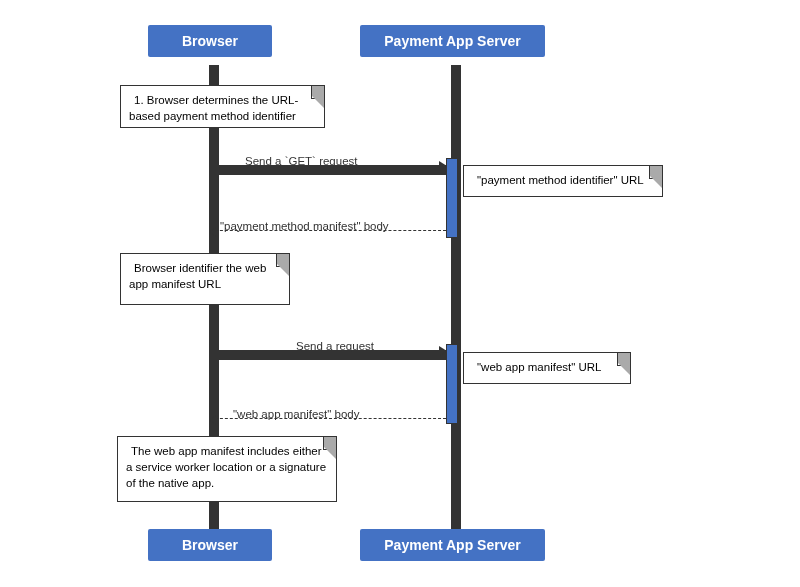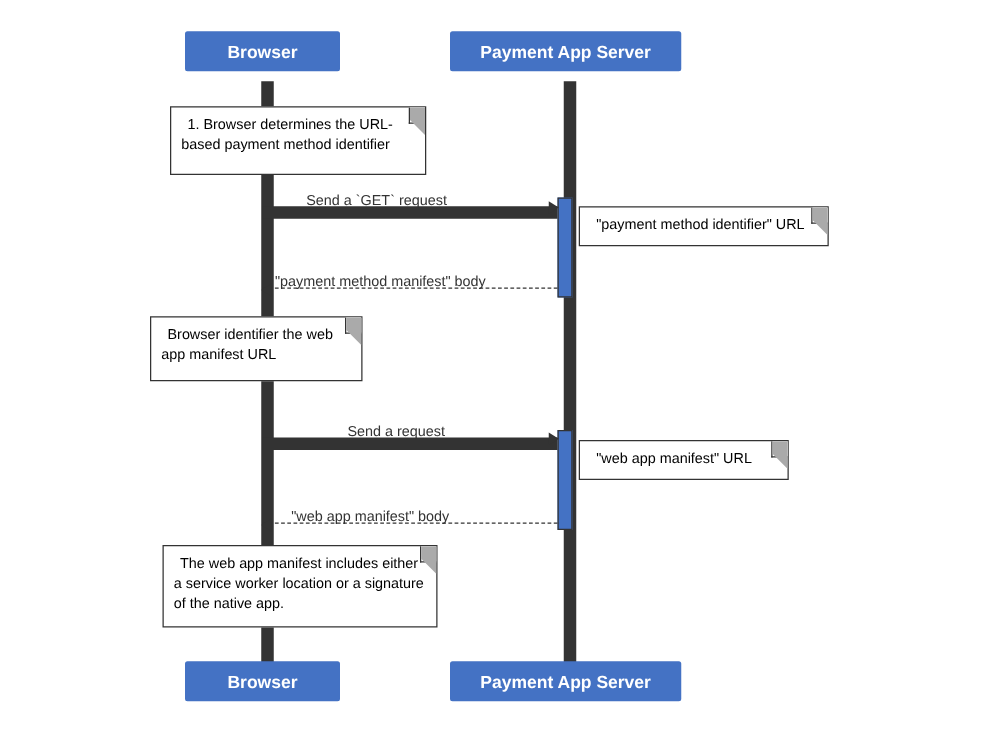--- a/index.html
+++ b/index.html
@@ -135,21 +135,21 @@
   </div>
 
   <div class="lifeline-line" style="left: 199px; top: 55px; height: 475px;"></div>
 
   <div class="lifeline-line" style="left: 441px; top: 55px; height: 475px;"></div>
 
   <div class="activation-box" style="left: 436px; top: 148px; width: 12px; height: 80px;"></div>
 
   <div class="activation-box" style="left: 436px; top: 334px; width: 12px; height: 80px;"></div>
 
-  <div class="note-box" style="left: 110px; top: 75px; width: 205px; height: 55px; margin-left: 16px;">
+  <div class="note-box" style="left: 110px; top: 75px; width: 205px; height: 43px;">
     <div class="fold"></div>
     <span>1. Browser determines the URL-based payment method identifier</span>
   </div>
 
   <div class="arrow-line" style="left: 200px; top: 155px; width: 236px;"></div>
   <div class="arrow-label" style="left: 225px; top: 140px;">
     <span>Send a `GET` request</span>
   </div>
 
   <div class="note-box" style="left: 453px; top: 155px; width: 200px; height: 32px;">
@@ -161,35 +161,35 @@
   <div class="arrow-label" style="left: 200px; top: 205px;">
     <span>"payment method manifest" body</span>
   </div>
 
   <div class="note-box" style="left: 110px; top: 243px; width: 170px; height: 52px;">
     <div class="fold"></div>
     <span>Browser identifier the web app manifest URL</span>
   </div>
 
   <div class="arrow-line" style="left: 200px; top: 340px; width: 236px;"></div>
-  <div class="arrow-label" style="left: 258px; top: 325px;">
+  <div class="arrow-label" style="left: 276px; top: 325px;">
     <span>Send a request</span>
   </div>
 
   <div class="note-box" style="left: 453px; top: 342px; width: 168px; height: 32px;">
     <div class="fold"></div>
     <span>"web app manifest" URL</span>
   </div>
 
   <div class="arrow-dashed" style="left: 200px; top: 408px; width: 236px;"></div>
   <div class="arrow-label" style="left: 213px; top: 393px;">
     <span>"web app manifest" body</span>
   </div>
 
-  <div class="note-box" style="left: 120px; top: 426px; width: 220px; height: 66px;">
+  <div class="note-box" style="left: 107px; top: 426px; width: 220px; height: 66px;">
     <div class="fold"></div>
     <span>The web app manifest includes either a service worker location or a signature of the native app.</span>
   </div>
 
   <div class="lifeline-box" style="left: 138px; top: 519px; width: 124px;">
     <span>Browser</span>
   </div>
   <div class="lifeline-box" style="left: 350px; top: 519px; width: 185px;">
     <span>Payment App Server</span>
   </div>

